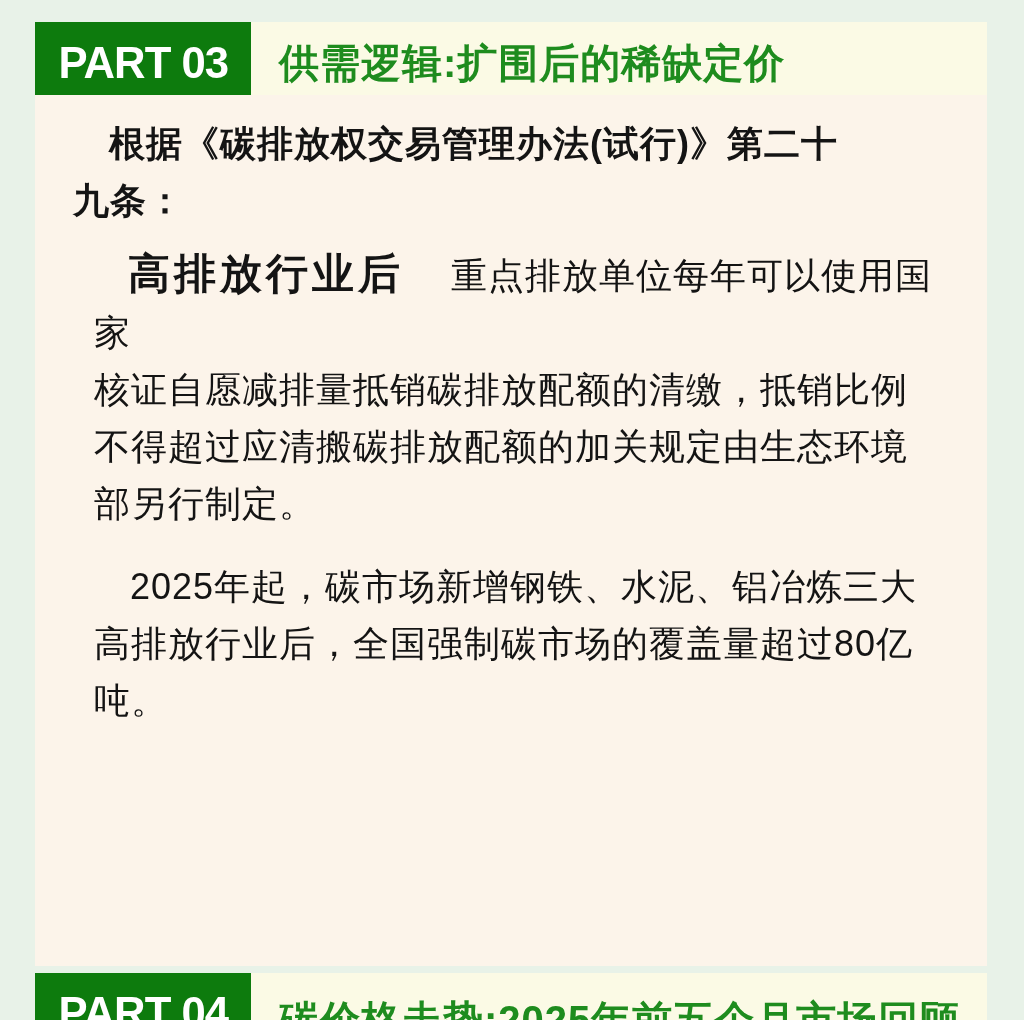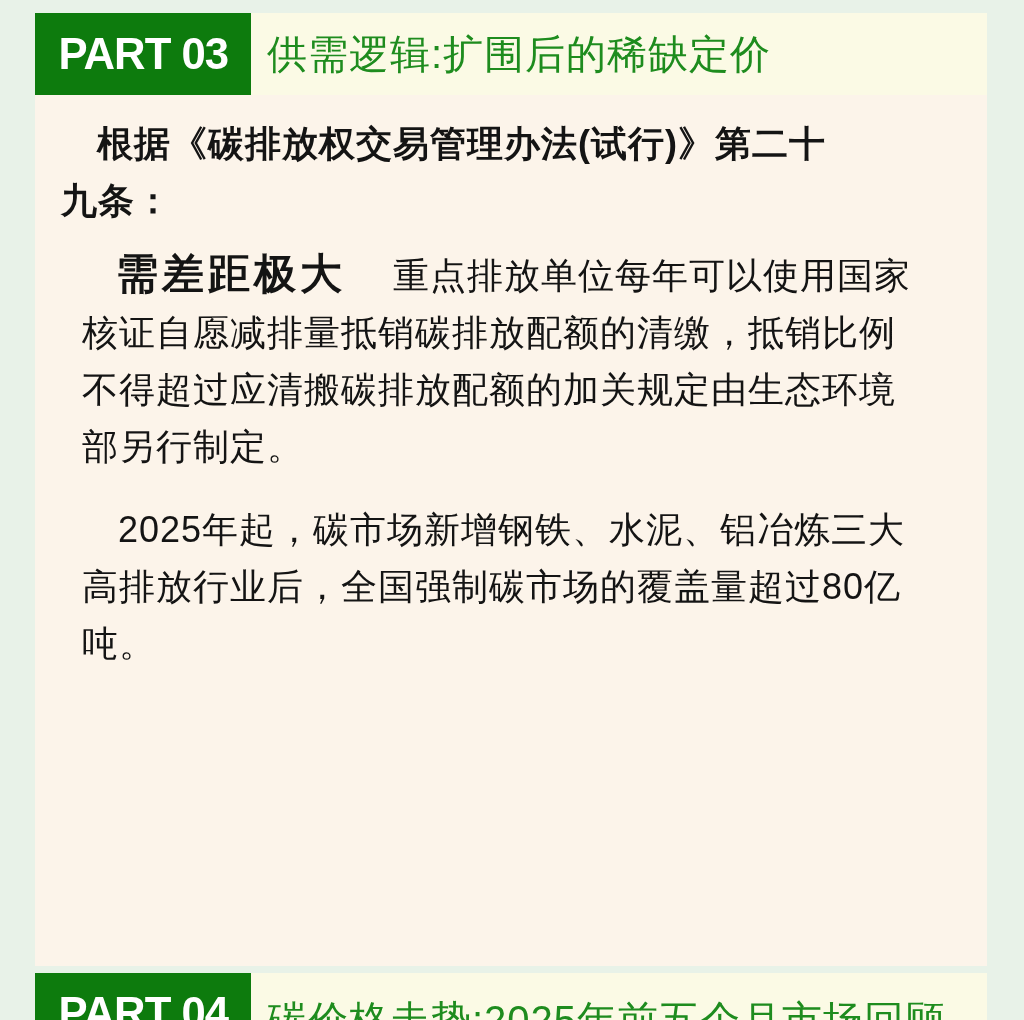--- a/index.html
+++ b/index.html
@@ -17,59 +17,59 @@
   
   .band{
     position:absolute;
     left:35px;
     width:952px;
     background:var(--band-bg);
     display:flex;
     align-items:stretch;
     overflow:hidden;
   }
-  .band-top{top:13px;height:82px;}
+  .band-top{top:22px;height:82px;}
   .band-bottom{top:973px;height:80px;}
   .badge{
     flex:0 0 216px;
     background:var(--badge-bg);
     display:flex;
     align-items:center;
     justify-content:center;
   }
   .badge span{
     color:var(--badge-fg);
     font-size:45px;
     font-weight:700;
     letter-spacing:-1px;
     transform:scaleX(0.97);
     white-space:nowrap;
   }
   .band-title{
     color:var(--title-fg);
-    font-weight:400;
+    font-weight:700;
     font-size:40px;
     letter-spacing:1px;
     white-space:nowrap;
-    margin-left:16px;
+    margin-left:28px;
     align-self:center;
   }
   .band-bottom .band-title{
     align-self:flex-start;
     margin-top:20px;
   }
   
   .panel{
     position:absolute;
     left:35px; top:95px;
     width:952px; height:871px;
     background:var(--panel-bg);
     color:var(--body-fg);
     overflow:hidden;
-    padding:16px 30px 0 0;
+    padding:16px 30px 0 12px;
   }
   .panel p{
     white-space:pre-line;        
     font-size:36px;
     line-height:57px;
     letter-spacing:1px;
   }
   .p-intro{
     font-weight:700;
     font-size:38px;
@@ -111,21 +111,21 @@
 <header class="band band-top">
   <div class="badge">
     <span>PART 03</span>
   </div>
   <h1 class="band-title">供需逻辑:扩围后的稀缺定价</h1>
 </header>
 
 <main class="panel">
   <p class="p-intro">根据《碳排放权交易管理办法(试行)》第二十
 九条：</p>
-  <p class="p-article"><span class="term">需差距极大</span><span>　重点排放单位每年可以使用国家
+  <p class="p-article"><span class="term">高排放行业后</span><span>　重点排放单位每年可以使用国家
 核证自愿减排量抵销碳排放配额的清缴，抵销比例
 不得超过应清搬碳排放配额的加关规定由生态环境
 部另行制定。</span></p>
   <p class="p-expansion">2025年起，碳市场新增钢铁、水泥、铝冶炼三大
 高排放行业后，全国强制碳市场的覆盖量超过80亿
 吨。</p>
 </main>
 
 <footer class="band band-bottom">
   <div class="badge">

